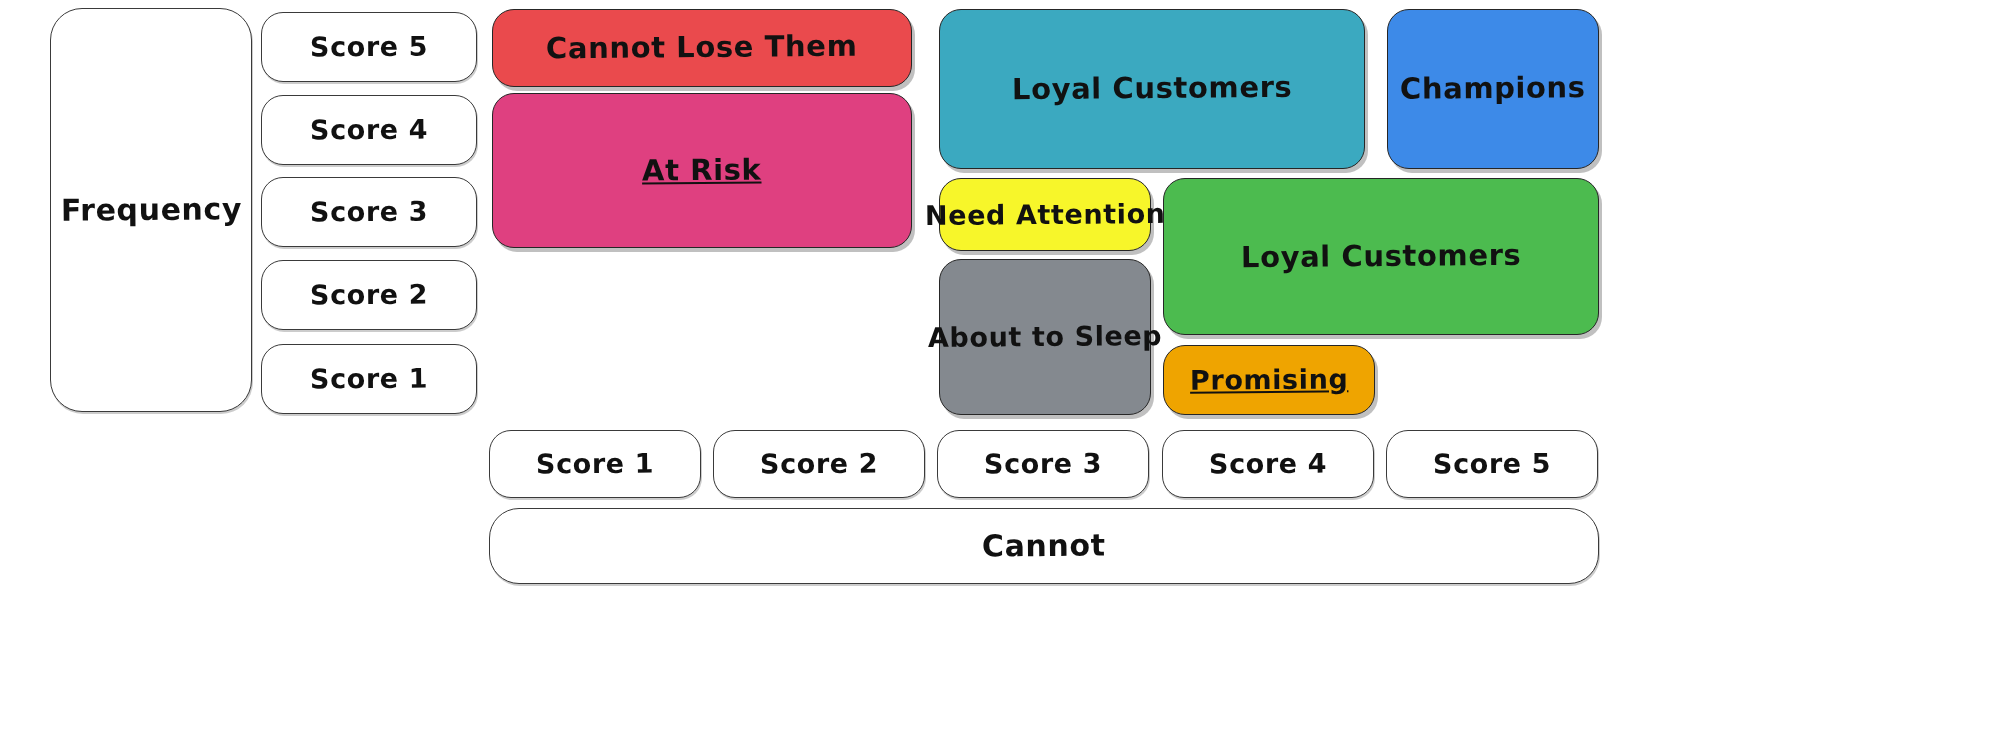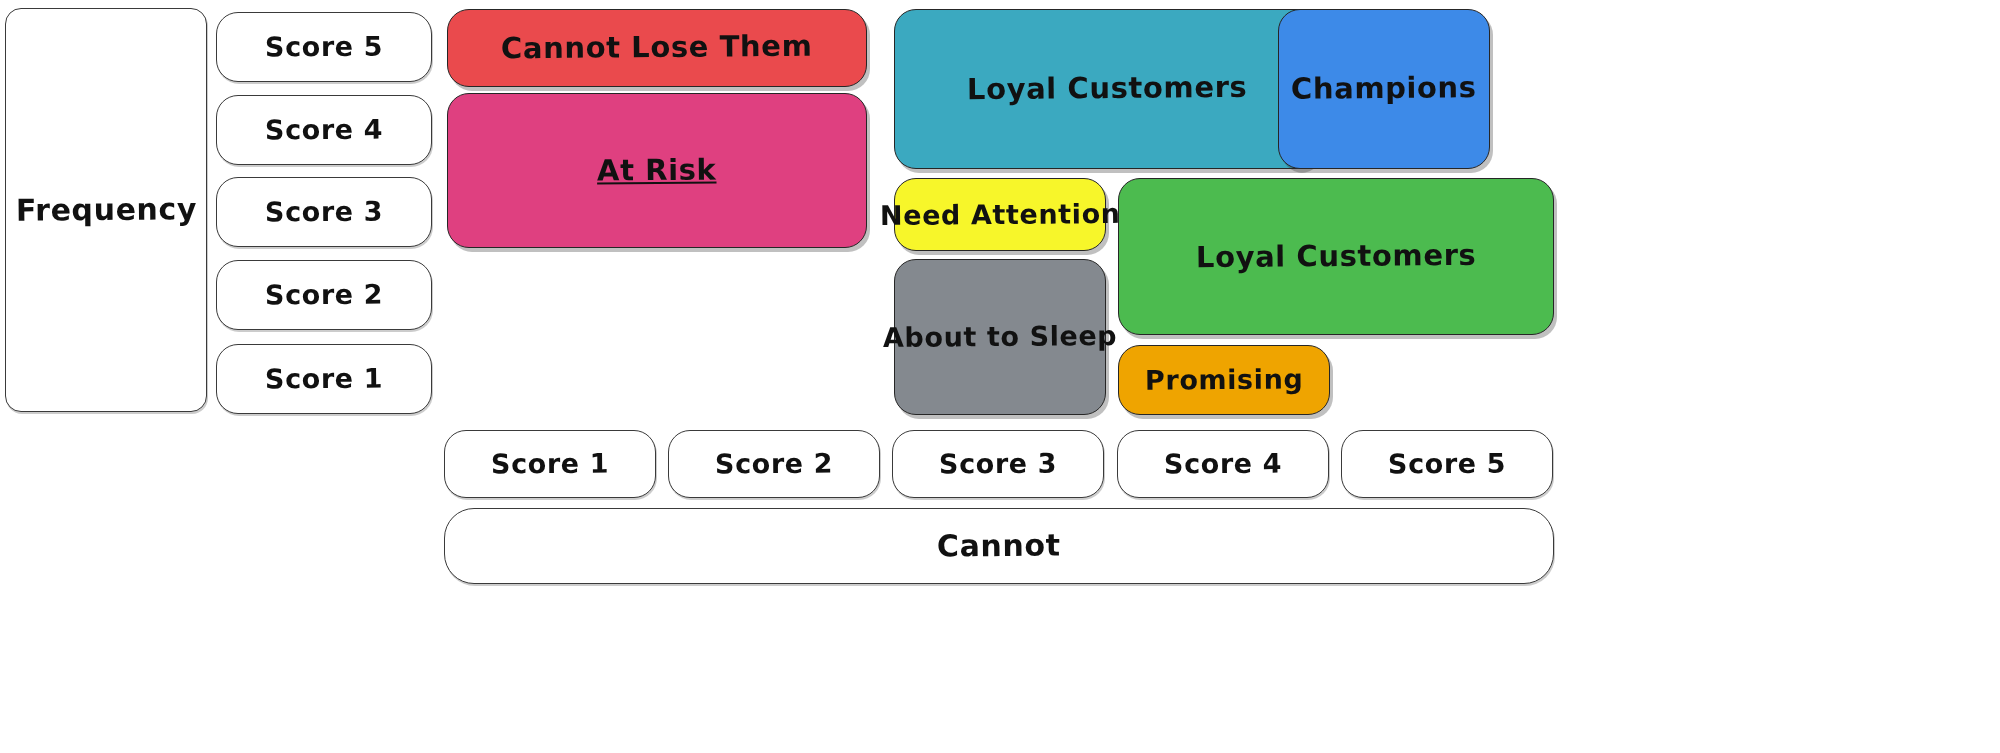--- a/index.html
+++ b/index.html
@@ -30,20 +30,21 @@
     text-align: center;
     border: 2px solid #2b2b2b;
     border-radius: 22px;
     color: #111111;
     font-family: "DejaVu Sans", sans-serif;
     font-weight: 600;
     letter-spacing: 0.6px;
     box-shadow: 2px 3px 0 rgba(60,60,60,0.35);
     padding: 4px 10px;
     line-height: 1.15;
+    margin-left: 45px;
   }
 
   .box.axis {
     background: #ffffff;
     border-color: #3a3a3a;
     border-width: 1.6px;
     box-shadow: 1px 2px 0 rgba(110,110,110,0.35);
   }
 
   .box.seg {
@@ -62,21 +63,21 @@
   .fs-axis   { font-size: 27px; }
   .fs-big    { font-size: 30px; }
   .fs-seg    { font-size: 29px; }
   .fs-segsm  { font-size: 27px; }
 </style>
 </head>
 <body>
 
 <div id="canvas">
 
-  <div class="box axis fs-big" style="left:5px; top:8px; width:202px; height:404px; border-radius:16px;">
+  <div class="box axis fs-big" style="left:5px; top:8px; width:202px; height:404px; border-radius:32px;">
     <span class="label">Frequency</span>
   </div>
 
   <div class="box axis fs-axis" style="left:216px; top:12px; width:216px; height:70px;">
     <span class="label">Score 5</span>
   </div>
 
   <div class="box axis fs-axis" style="left:216px; top:95px; width:216px; height:70px;">
     <span class="label">Score 4</span>
   </div>
@@ -99,37 +100,37 @@
 
   <div class="box seg fs-seg" style="left:447px; top:93px; width:420px; height:155px; background:#df4080;text-decoration:underline;">
     <span class="label">At Risk</span>
   </div>
 
 
   <div class="box seg fs-seg" style="left:894px; top:9px; width:426px; height:160px; background:#3ba9c0;">
     <span class="label">Loyal Customers</span>
   </div>
 
-  <div class="box seg fs-seg" style="left:1278px; top:9px; width:212px; height:160px; background:#3d8ae8;">
+  <div class="box seg fs-seg" style="left:1342px; top:9px; width:212px; height:160px; background:#3d8ae8;">
     <span class="label">Champions</span>
   </div>
 
   <div class="box seg fs-segsm" style="left:894px; top:178px; width:212px; height:73px; background:#f7f62a;">
     <span class="label">Need Attention</span>
   </div>
 
   <div class="box seg fs-seg" style="left:1118px; top:178px; width:436px; height:157px; background:#4cbb4f;">
     <span class="label">Loyal Customers</span>
   </div>
 
   <div class="box seg fs-segsm" style="left:894px; top:259px; width:212px; height:156px; background:#84898f;">
     <span class="label">About to Sleep</span>
   </div>
 
-  <div class="box seg fs-segsm" style="left:1118px; top:345px; width:212px; height:70px; background:#efa400;">
+  <div class="box seg fs-segsm" style="left:1118px; top:345px; width:212px; height:70px; background:#efa400;text-decoration:underline;">
     <span class="label">Promising</span>
   </div>
 
 
   <div class="box axis fs-axis" style="left:444px; top:430px; width:212px; height:68px;">
     <span class="label">Score 1</span>
   </div>
 
   <div class="box axis fs-axis" style="left:668px; top:430px; width:212px; height:68px;">
     <span class="label">Score 2</span>

